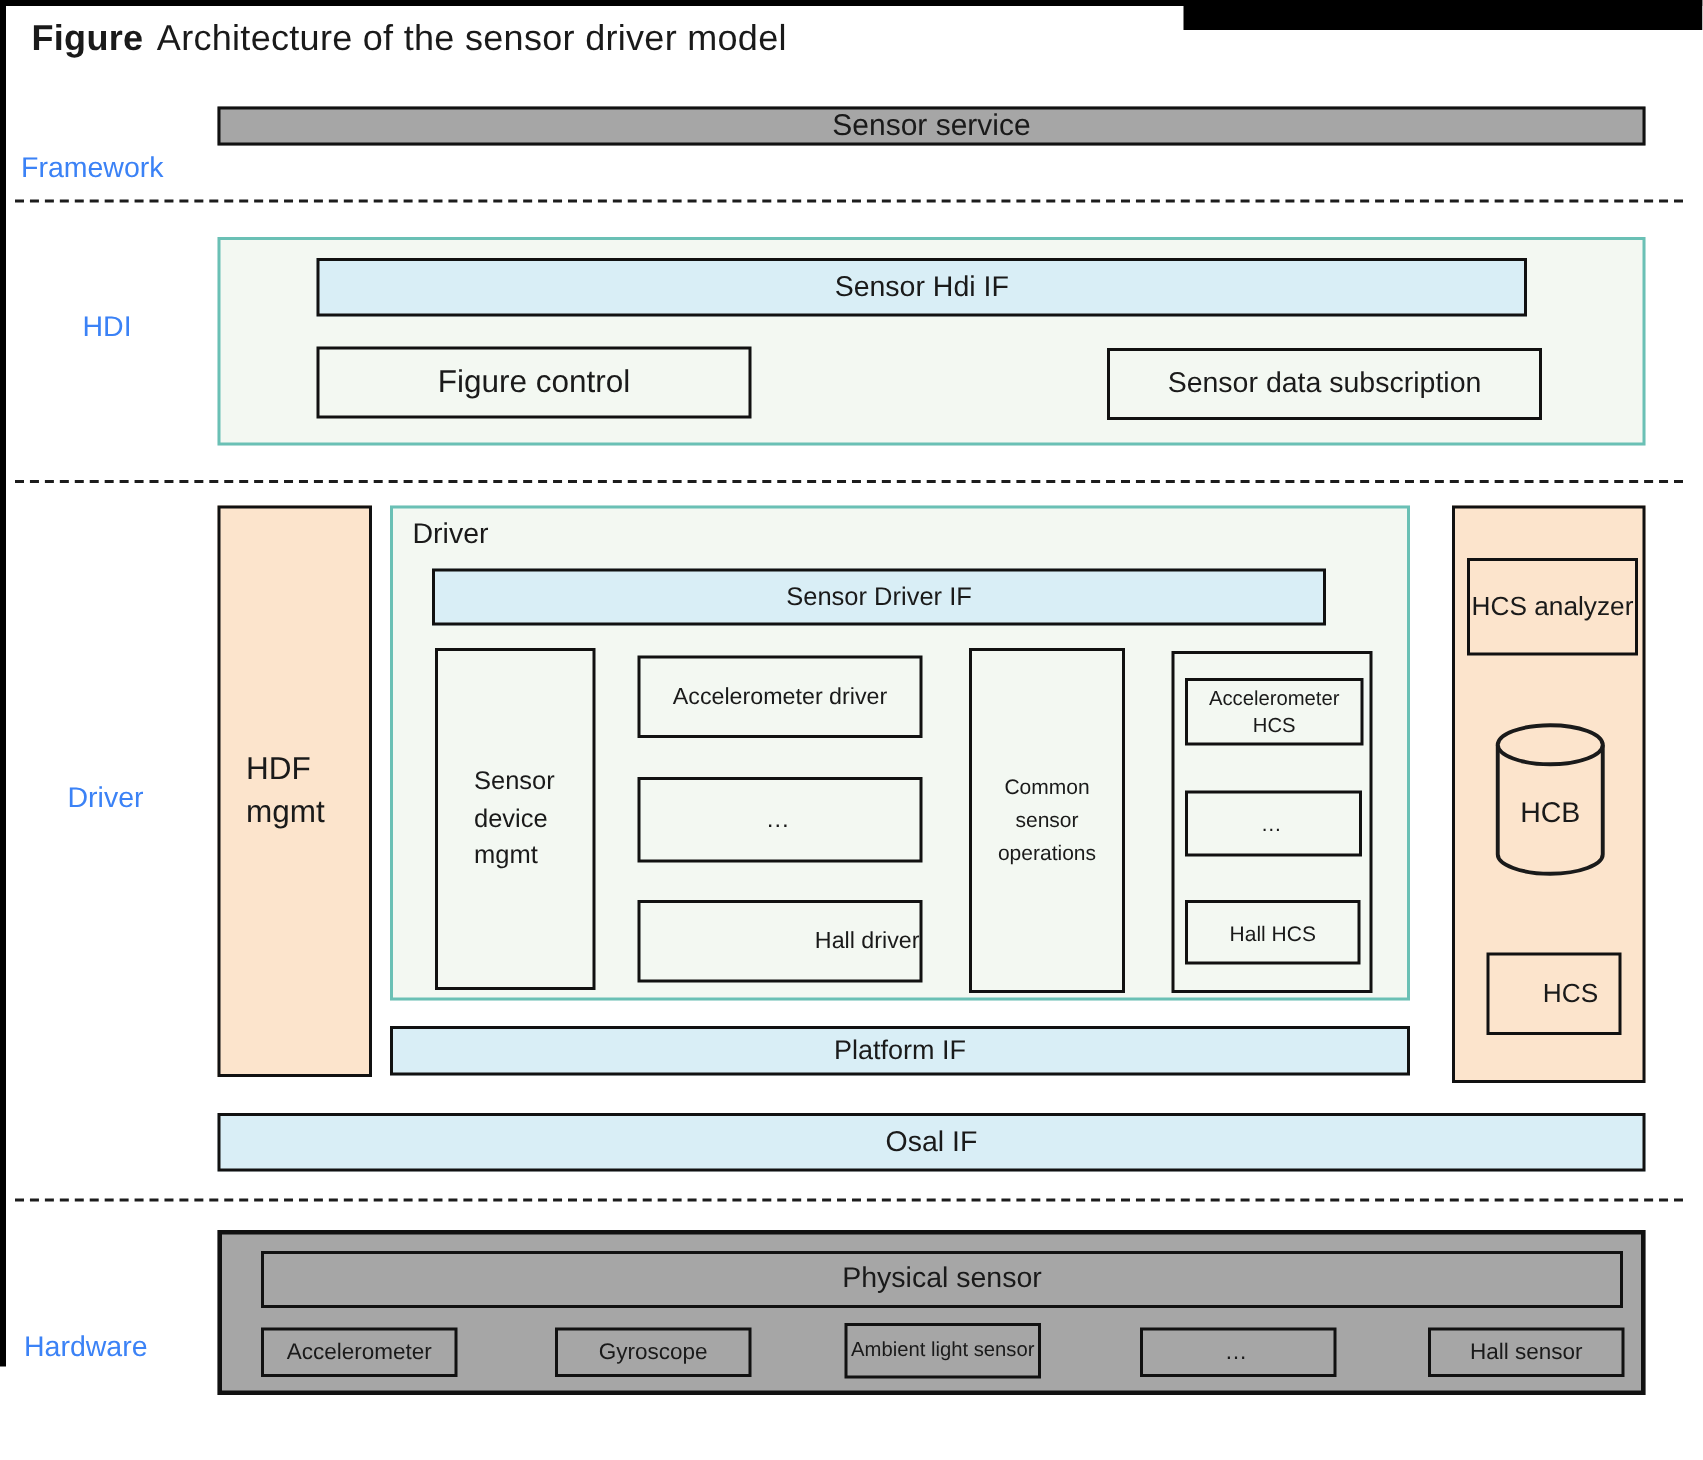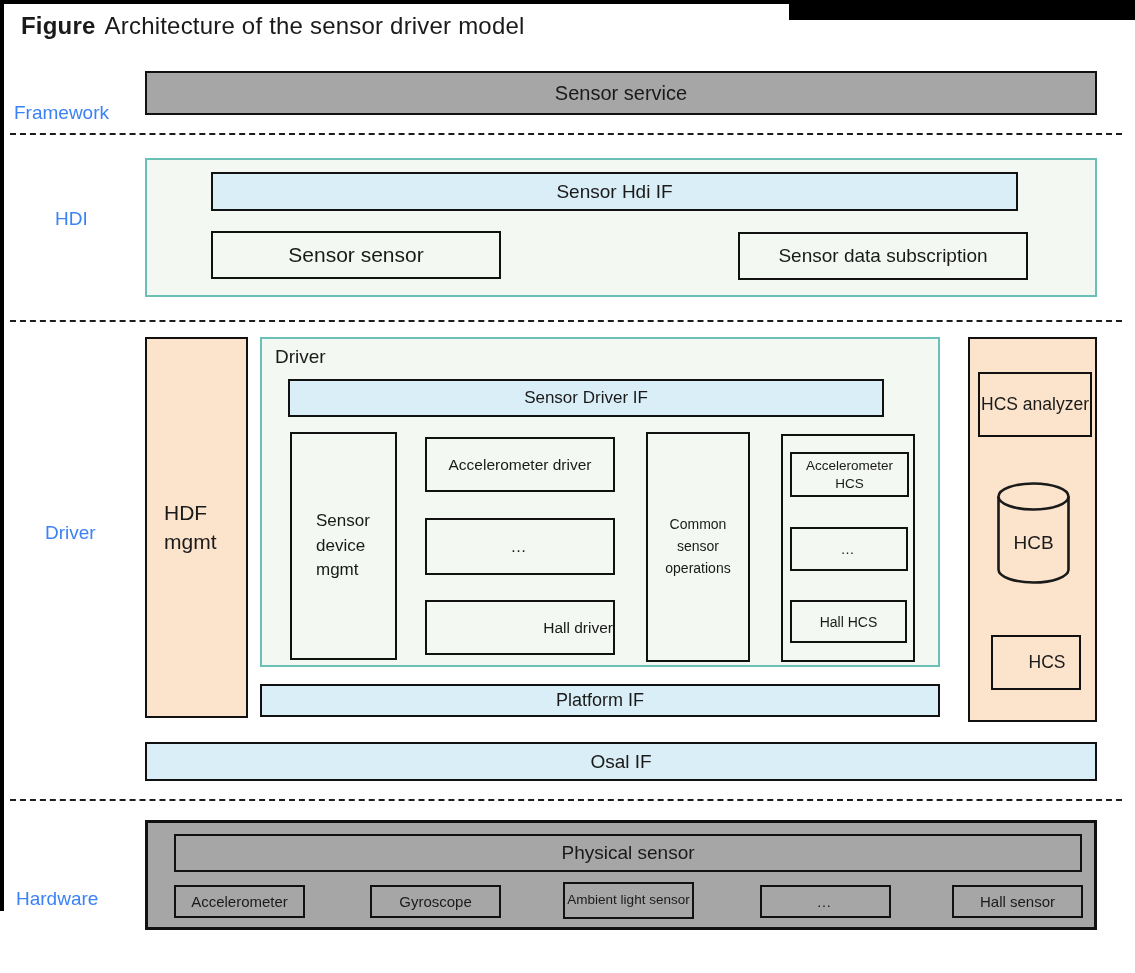--- a/index.html
+++ b/index.html
@@ -20,21 +20,21 @@
   .dash { position:absolute; left:10px; width:1112px; height:0; border-top:2px dashed #1c1c1c; }
 
   .graybar { background:#a6a6a6; border:2px solid #111; display:flex; align-items:center; justify-content:center; }
   .bluebar { background:#d9eef6; border:2px solid #111; display:flex; align-items:center; justify-content:center; }
   .mintbox { background:#f3f8f2; border:2px solid #6ac0b5; }
   .orangebox { background:#fce4cc; border:2px solid #111; }
   .plainbox { background:transparent; border:2px solid #111; display:flex; align-items:center; justify-content:center; text-align:center; }
 
   .abs { position:absolute; }
 
-  .sensor-service { left:145px; top:71px; width:952px; height:44px; font-size:20px;text-align:center; }
+  .sensor-service { left:145px; top:71px; width:952px; height:26px; font-size:20px;text-align:center; }
   .hdi-container { left:145px; top:158px; width:952px; height:139px; }
   .sensor-hdi-if { left:211px; top:172px; width:807px; height:39px; font-size:19px; }
   .sensor-control { left:211px; top:231px; width:290px; height:48px; font-size:21px; }
   .sensor-sub { left:738px; top:232px; width:290px; height:48px; font-size:19px; }
 
   .hdf-mgmt { left:145px; top:337px; width:103px; height:381px; display:flex; align-items:center; font-size:21px; line-height:1.35; padding-left:17px; }
   .driver-container { left:260px; top:337px; width:680px; height:330px; }
   .driver-container-label { position:absolute; left:13px; top:7px; font-size:19px; }
   .sensor-driver-if { left:288px; top:379px; width:596px; height:38px; font-size:17px; font-weight:bold; font-weight:500; }
   .sensor-device-mgmt { left:290px; top:432px; width:107px; height:228px; display:flex; align-items:center; font-size:17px; line-height:1.45; padding-left:24px; text-align:left; justify-content:flex-start; }
@@ -83,21 +83,21 @@
     <span>Sensor service</span>
   </div>
   <div class="dash" style="top:133px;"></div>
 
   <div class="layer-label" style="left:55px; top:208px;">HDI</div>
   <div class="abs mintbox hdi-container"></div>
   <div class="abs bluebar sensor-hdi-if">
     <span>Sensor Hdi IF</span>
   </div>
   <div class="abs plainbox sensor-control">
-    <span>Sensor sensor</span>
+    <span>Figure control</span>
   </div>
   <div class="abs plainbox sensor-sub">
     <span>Sensor data subscription</span>
   </div>
   <div class="dash" style="top:320px;"></div>
 
   <div class="layer-label" style="left:45px; top:522px;">Driver</div>
 
   <div class="abs orangebox hdf-mgmt">
     <span>HDF mgmt</span>

